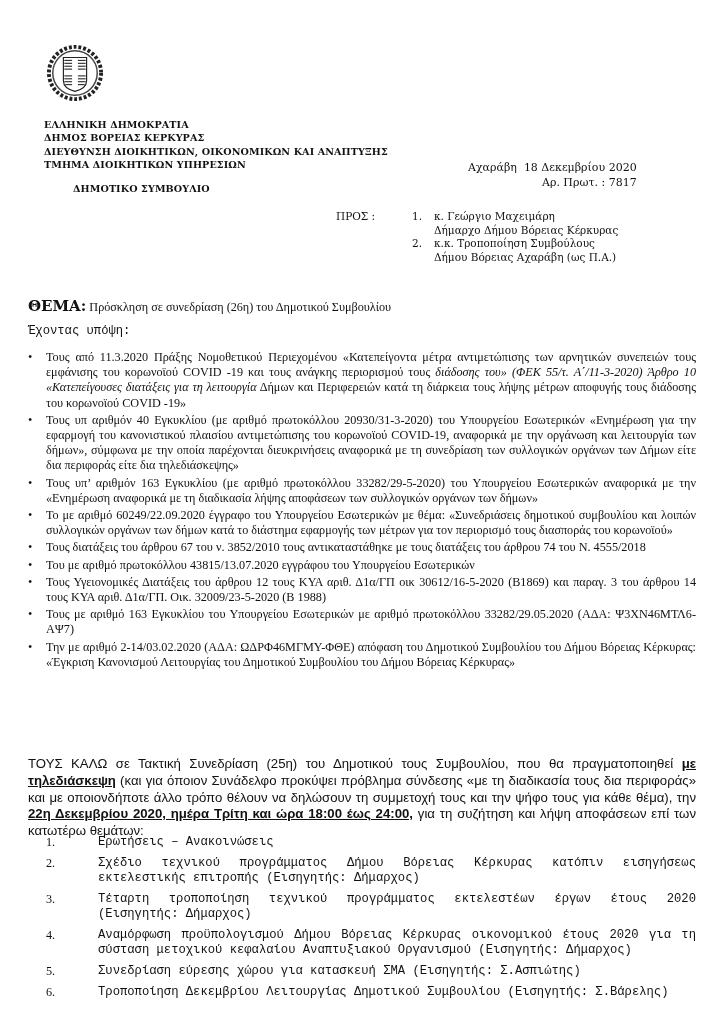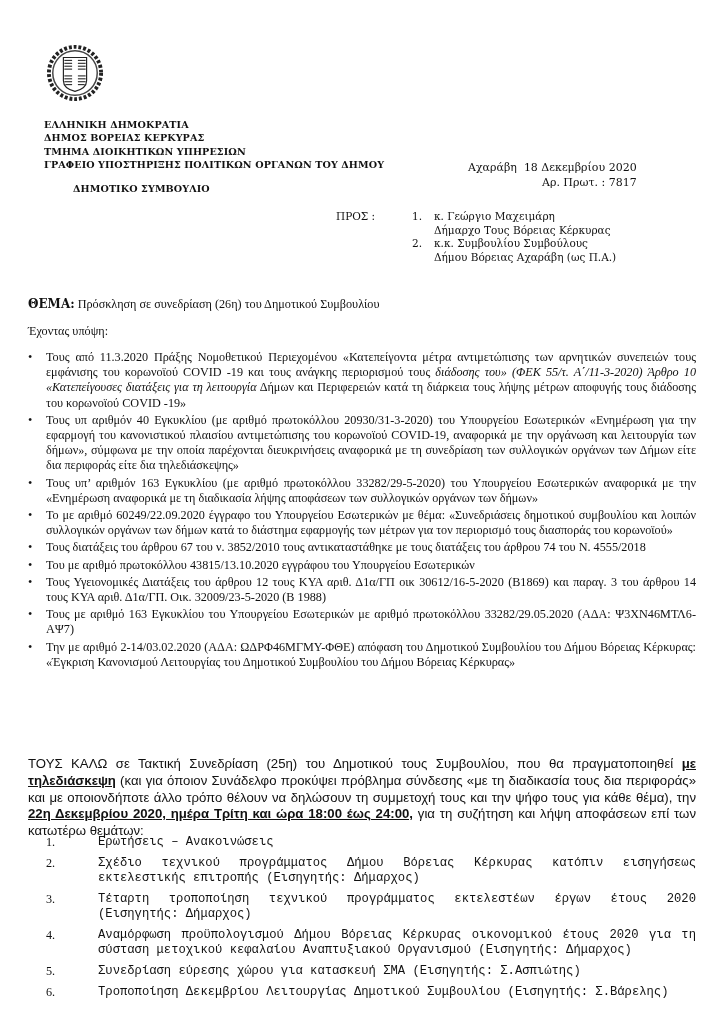--- a/index.html
+++ b/index.html
@@ -7,22 +7,22 @@
   .page { position: absolute; left: 0; top: 0; width: 724px; height: 912px; }
   .emblem { position: absolute; left: 46px; top: 44px; width: 58px; height: 58px; }
   .hdr { position: absolute; left: 44px; top: 118px; font-family: "DejaVu Serif", serif; font-weight: bold; font-size: 9.6px; line-height: 13.4px; letter-spacing: 0.1px; white-space: nowrap; }
   .hdr .council { margin-top: 10px; margin-left: 29px; }
   .datebox { position: absolute; left: 468px; top: 160px; font-size: 11px; line-height: 15px; white-space: nowrap; text-align: right; }
   .pros-label { position: absolute; left: 336px; top: 210px; font-size: 10.5px; }
   .recip { position: absolute; left: 412px; top: 210px; font-size: 10.5px; line-height: 13.6px; }
   .recip .row { display: flex; }
   .recip .num { width: 22px; }
   .subject { position: absolute; left: 28px; top: 297px; font-family: "Liberation Serif", serif; font-size: 12.2px; }
-  .subject b { font-family: "DejaVu Serif", serif; font-size: 12px; }
-  .intro { position: absolute; left: 28px; top: 324px; font-family: Liberation Serif, serif; font-size: 12.2px; }
+  .subject b { font-family: "DejaVu Serif", serif; font-size: 15px; }
+  .intro { position: absolute; left: 28px; top: 324px; font-family: Liberation Mono, monospace; font-size: 12.2px; }
   .bullets { position: absolute; left: 26px; top: 350px; width: 670px; font-family: "Liberation Serif", serif; font-size: 12.2px; line-height: 15.2px; margin: 0; padding: 0; list-style: none; }
   .bullets li { position: relative; padding-left: 20px; text-align: justify; margin-bottom: 2px; }
   .bullets li .dot { position: absolute; left: 2px; top: 0; }
   .bullets li .it { font-style: italic; }
   .call { position: absolute; left: 28px; top: 756px; width: 668px; font-family: Liberation Sans, sans-serif; font-size: 13.2px; line-height: 16.8px; text-align: justify; }
   .call .bu { font-weight: bold; text-decoration: underline; }
   .agenda { position: absolute; left: 46px; top: 835px; width: 650px; font-family: "Liberation Serif", serif; font-size: 12.2px; line-height: 15px; }
   .agenda .item { display: flex; margin-bottom: 6px; }
   .agenda .n { width: 52px; flex: none; }
   .agenda .t { flex: 1; text-align: justify; font-family: Liberation Mono, monospace; }
@@ -52,62 +52,62 @@
       <line x1="33" y1="33" x2="41" y2="33"></line>
         <line x1="33" y1="36" x2="41" y2="36"></line>
         <line x1="33" y1="39" x2="41" y2="39"></line>
         <line x1="33" y1="42" x2="40" y2="42"></line>
     </g>
   </svg>
 
   <div class="hdr">
     <div>ΕΛΛΗΝΙΚΗ ΔΗΜΟΚΡΑΤΙΑ</div>
     <div>ΔΗΜΟΣ ΒΟΡΕΙΑΣ ΚΕΡΚΥΡΑΣ</div>
+    <div>ΔΙΕΥΘΥΝΣΗ ΔΙΟΙΚΗΤΙΚΩΝ, ΟΙΚΟΝΟΜΙΚΩΝ ΚΑΙ ΑΝΑΠΤΥΞΗΣ</div>
     <div>ΤΜΗΜΑ ΔΙΟΙΚΗΤΙΚΩΝ ΥΠΗΡΕΣΙΩΝ</div>
-    <div>ΓΡΑΦΕΙΟ ΥΠΟΣΤΗΡΙΞΗΣ ΠΟΛΙΤΙΚΩΝ ΟΡΓΑΝΩΝ ΤΟΥ ΔΗΜΟΥ</div>
     <div class="council">ΔΗΜΟΤΙΚΟ ΣΥΜΒΟΥΛΙΟ</div>
   </div>
 
   <div class="datebox">
     <div style="white-space:pre">Αχαράβη  18 Δεκεμβρίου 2020</div>
     <div>Αρ. Πρωτ. : 7817</div>
   </div>
 
   <div class="pros-label">ΠΡΟΣ :</div>
   <div class="recip">
     <div class="row">
       <span class="num">1.</span>
       <div>
         <div>κ. Γεώργιο Μαχειμάρη</div>
-        <div>Δήμαρχο Τους Βόρειας Κέρκυρας</div>
+        <div>Δήμαρχο Δήμου Βόρειας Κέρκυρας</div>
       </div>
     </div>
     <div class="row">
       <span class="num">2.</span>
       <div>
-        <div>κ.κ. Συμβουλίου Συμβούλους</div>
+        <div>κ.κ. Τροποποίηση Συμβούλους</div>
         <div>Δήμου Βόρειας Αχαράβη (ως Π.Α.)</div>
       </div>
     </div>
   </div>
 
   <div class="subject">
     <b>ΘΕΜΑ:</b>
     <span>Πρόσκληση σε συνεδρίαση (26η) του Δημοτικού Συμβουλίου</span>
   </div>
 
   <div class="intro">Έχοντας υπόψη:</div>
 
   <ul class="bullets">
     <li><span class="dot">•</span><span>Τους από 11.3.2020 Πράξης Νομοθετικού Περιεχομένου «Κατεπείγοντα μέτρα αντιμετώπισης των αρνητικών συνεπειών τους εμφάνισης του κορωνοϊού COVID -19 και τους ανάγκης περιορισμού τους </span><span class="it">διάδοσης του» (ΦΕΚ 55/τ. Α΄/11-3-2020) Άρθρο 10 «Κατεπείγουσες διατάξεις για τη λειτουργία</span><span> Δήμων και Περιφερειών κατά τη διάρκεια τους λήψης μέτρων αποφυγής τους διάδοσης του κορωνοϊού COVID -19»</span></li>
     <li><span class="dot">•</span><span>Τους υπ αριθμόν 40 Εγκυκλίου (με αριθμό πρωτοκόλλου 20930/31-3-2020) του Υπουργείου Εσωτερικών «Ενημέρωση για την εφαρμογή του κανονιστικού πλαισίου αντιμετώπισης του κορωνοϊού COVID-19, αναφορικά με την οργάνωση και λειτουργία των δήμων», σύμφωνα με την οποία παρέχονται διευκρινήσεις αναφορικά με τη συνεδρίαση των συλλογικών οργάνων των Δήμων είτε δια περιφοράς είτε δια τηλεδιάσκεψης»</span></li>
     <li><span class="dot">•</span><span>Τους υπ’ αριθμόν 163 Εγκυκλίου (με αριθμό πρωτοκόλλου 33282/29-5-2020) του Υπουργείου Εσωτερικών αναφορικά με την «Ενημέρωση αναφορικά με τη διαδικασία λήψης αποφάσεων των συλλογικών οργάνων των δήμων»</span></li>
     <li><span class="dot">•</span><span>Το με αριθμό 60249/22.09.2020 έγγραφο του Υπουργείου Εσωτερικών με θέμα: «Συνεδριάσεις δημοτικού συμβουλίου και λοιπών συλλογικών οργάνων των δήμων κατά το διάστημα εφαρμογής των μέτρων για τον περιορισμό τους διασποράς του κορωνοϊού»</span></li>
     <li><span class="dot">•</span><span>Τους διατάξεις του άρθρου 67 του ν. 3852/2010 τους αντικαταστάθηκε με τους διατάξεις του άρθρου 74 του Ν. 4555/2018</span></li>
-    <li><span class="dot">•</span><span>Του με αριθμό πρωτοκόλλου 43815/13.10.2020 εγγράφου του Υπουργείου Εσωτερικών</span></li>
+    <li><span class="dot">•</span><span>Του με αριθμό πρωτοκόλλου 43815/13.07.2020 εγγράφου του Υπουργείου Εσωτερικών</span></li>
     <li><span class="dot">•</span><span>Τους Υγειονομικές Διατάξεις του άρθρου 12 τους ΚΥΑ αριθ. Δ1α/ΓΠ οικ 30612/16-5-2020 (Β1869) και παραγ. 3 του άρθρου 14 τους ΚΥΑ αριθ. Δ1α/ΓΠ. Οικ. 32009/23-5-2020 (Β 1988)</span></li>
     <li><span class="dot">•</span><span>Τους με αριθμό 163 Εγκυκλίου του Υπουργείου Εσωτερικών με αριθμό πρωτοκόλλου 33282/29.05.2020 (ΑΔΑ: Ψ3ΧΝ46ΜΤΛ6-ΑΨ7)</span></li>
     <li><span class="dot">•</span><span>Την με αριθμό 2-14/03.02.2020 (ΑΔΑ: ΩΔΡΦ46ΜΓΜΥ-ΦΘΕ) απόφαση του Δημοτικού Συμβουλίου του Δήμου Βόρειας Κέρκυρας: «Έγκριση Κανονισμού Λειτουργίας του Δημοτικού Συμβουλίου του Δήμου Βόρειας Κέρκυρας»</span></li>
   </ul>
 
   <div class="call">
     <span>ΤΟΥΣ ΚΑΛΩ σε Τακτική  Συνεδρίαση (25η) του Δημοτικού τους Συμβουλίου, που θα πραγματοποιηθεί </span><span class="bu">με τηλεδιάσκεψη</span><span> (και για όποιον Συνάδελφο προκύψει πρόβλημα σύνδεσης «με τη διαδικασία τους δια περιφοράς» και με οποιονδήποτε άλλο τρόπο θέλουν να δηλώσουν τη συμμετοχή  τους και την ψήφο τους για κάθε θέμα), την </span><span class="bu">22η Δεκεμβρίου 2020, ημέρα Τρίτη και ώρα 18:00  έως 24:00,</span><span> για τη συζήτηση και λήψη αποφάσεων επί των κατωτέρω θεμάτων:</span>
   </div>
 
   <div class="agenda">

